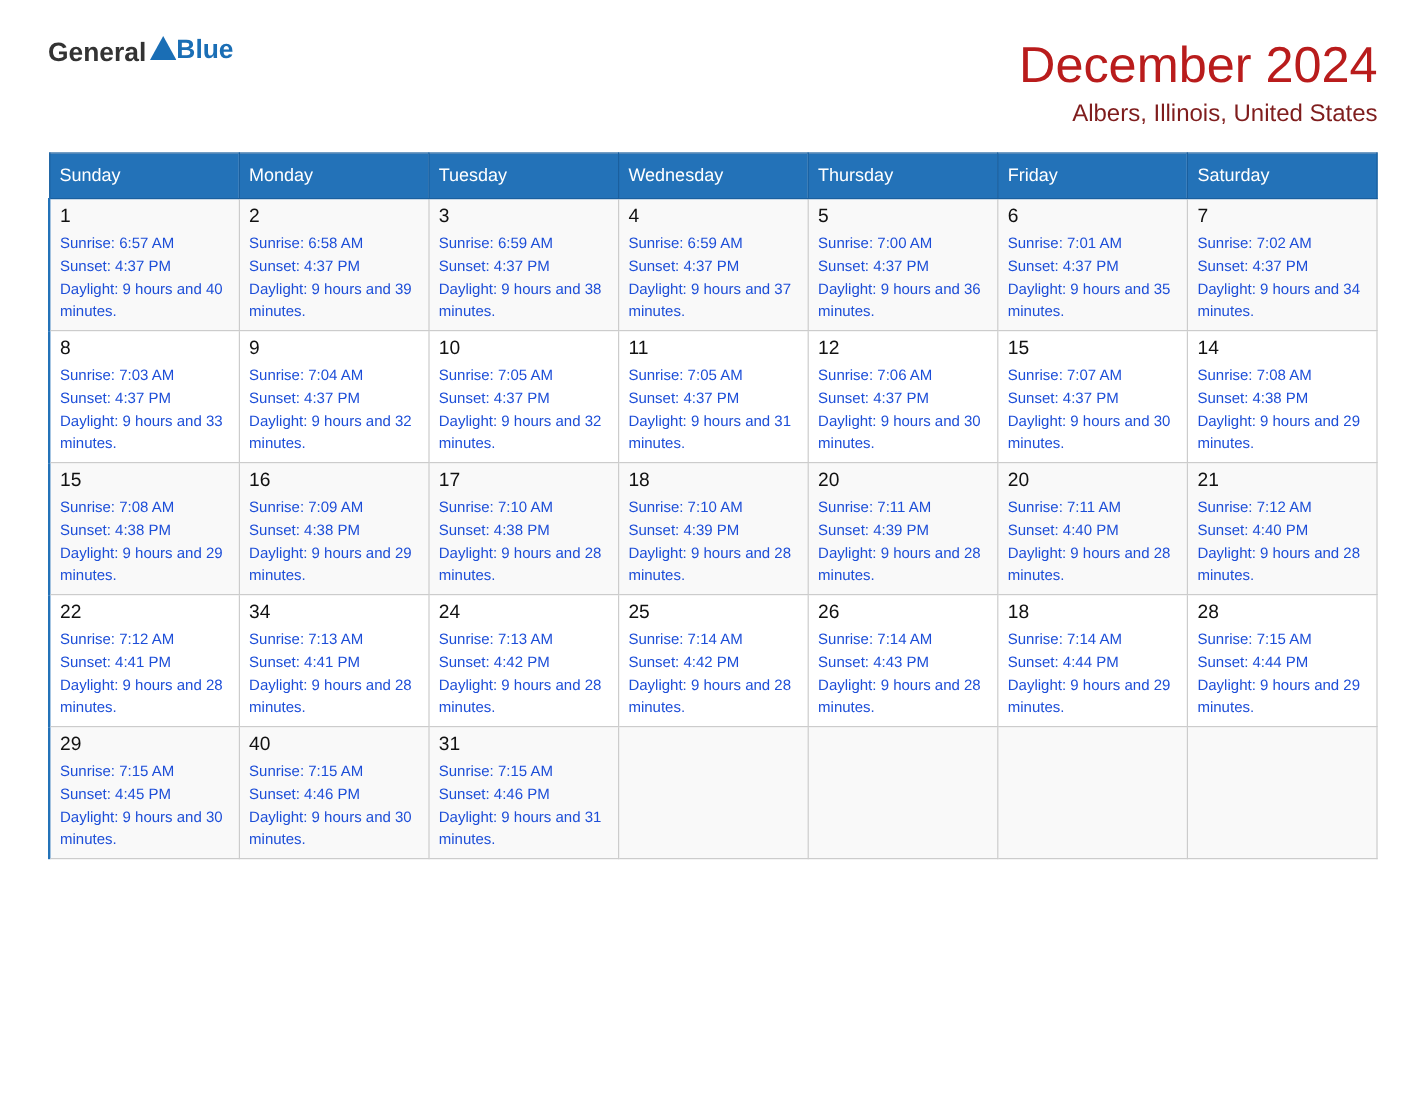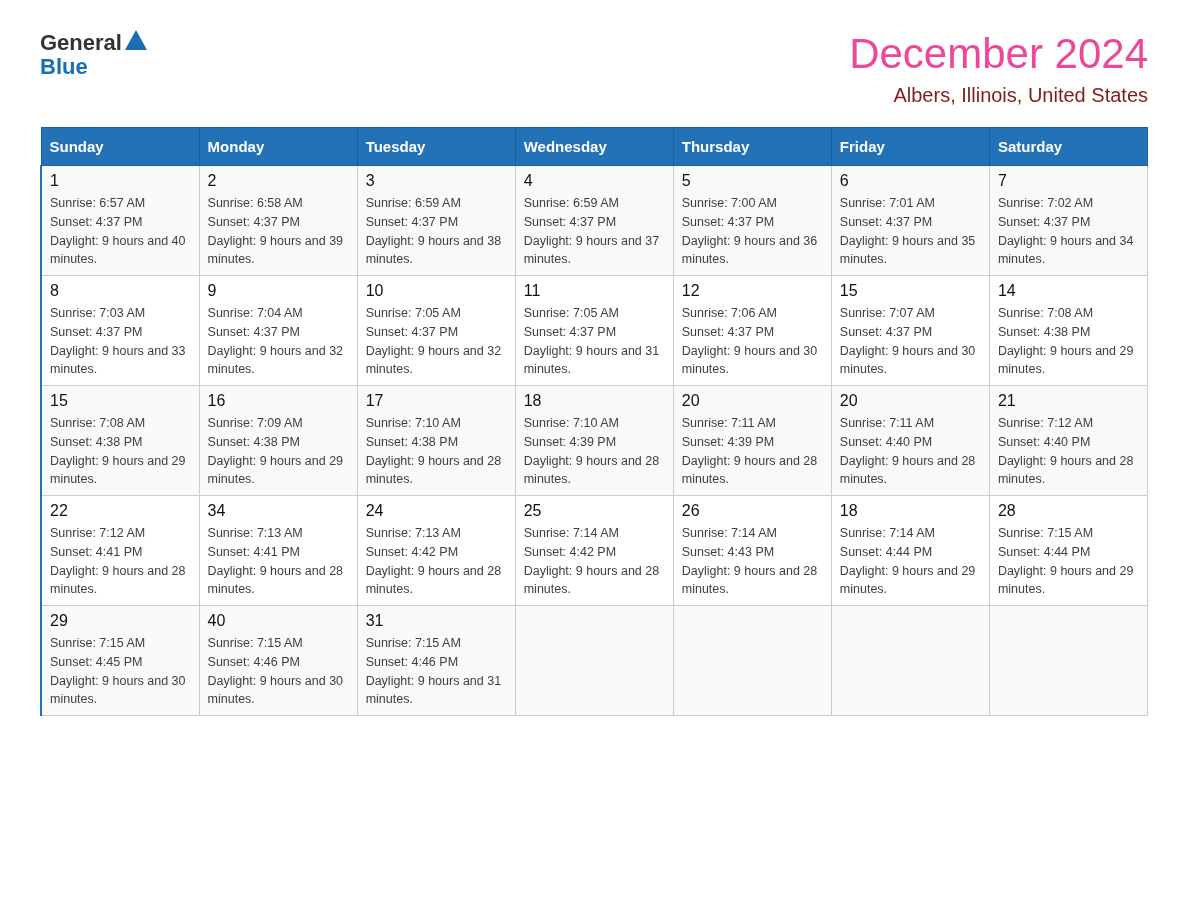--- a/index.html
+++ b/index.html
@@ -32,79 +32,79 @@
       color: #1a6eb5;
       display: block;
       margin-top: -2px;
     }
     .title-section {
       text-align: right;
     }
     .calendar-title {
       font-size: 42px;
       font-weight: normal;
-      color: #ec4899;
+      color: #b91c1c;
     }
     .calendar-subtitle {
       font-size: 20px;
       color: #7f1d1d;
       margin-top: 6px;
     }
     table {
       width: 100%;
       border-collapse: collapse;
       font-size: 13px;
     }
     thead tr th {
       background-color: #2372b8;
       color: #fff;
       padding: 10px 8px;
       text-align: left;
       font-size: 15px;
-      font-weight: bold;
+      font-weight: normal;
       border: 1px solid #1a5f9e;
     }
     tbody tr td {
       border: 1px solid #ccc;
       vertical-align: top;
       padding: 6px 8px;
       width: 14.28%;
       min-height: 100px;
     }
     .day-number {
       font-size: 16px;
       font-weight: normal;
       color: #111;
       display: block;
       margin-bottom: 4px;
     }
     .day-info {
       font-size: 12.5px;
-      color: #404040;
+      color: #1d4ed8;
       line-height: 1.5;
     }
     .empty-cell {
       background: #fff;
     }
     tbody tr:nth-child(odd) td {
       background-color: #f9f9f9;
     }
     tbody tr:nth-child(even) td {
       background-color: #fff;
     }
     tbody tr td:first-child {
       border-left: 2px solid #2372b8;
     }
   </style>
 </head>
 <body>
 
 <div class="header">
   <div class="logo">
-    <div style="display:flex;flex-direction:column;align-items:flex-start;">
+    <div style="display:flex;flex-direction:row;align-items:flex-start;">
       <div style="display:flex;align-items:center;">
         <span class="logo-text-general">General</span>
         <span style="display:inline-block;margin-left:3px;margin-bottom:2px;">
           <svg width="22" height="20" viewBox="0 0 22 20">
               <polygon points="11,0 22,20 0,20" fill="#1a6eb5"></polygon>
             </svg>
         </span>
       </div>
       <span class="logo-text-blue">Blue</span>
     </div>

